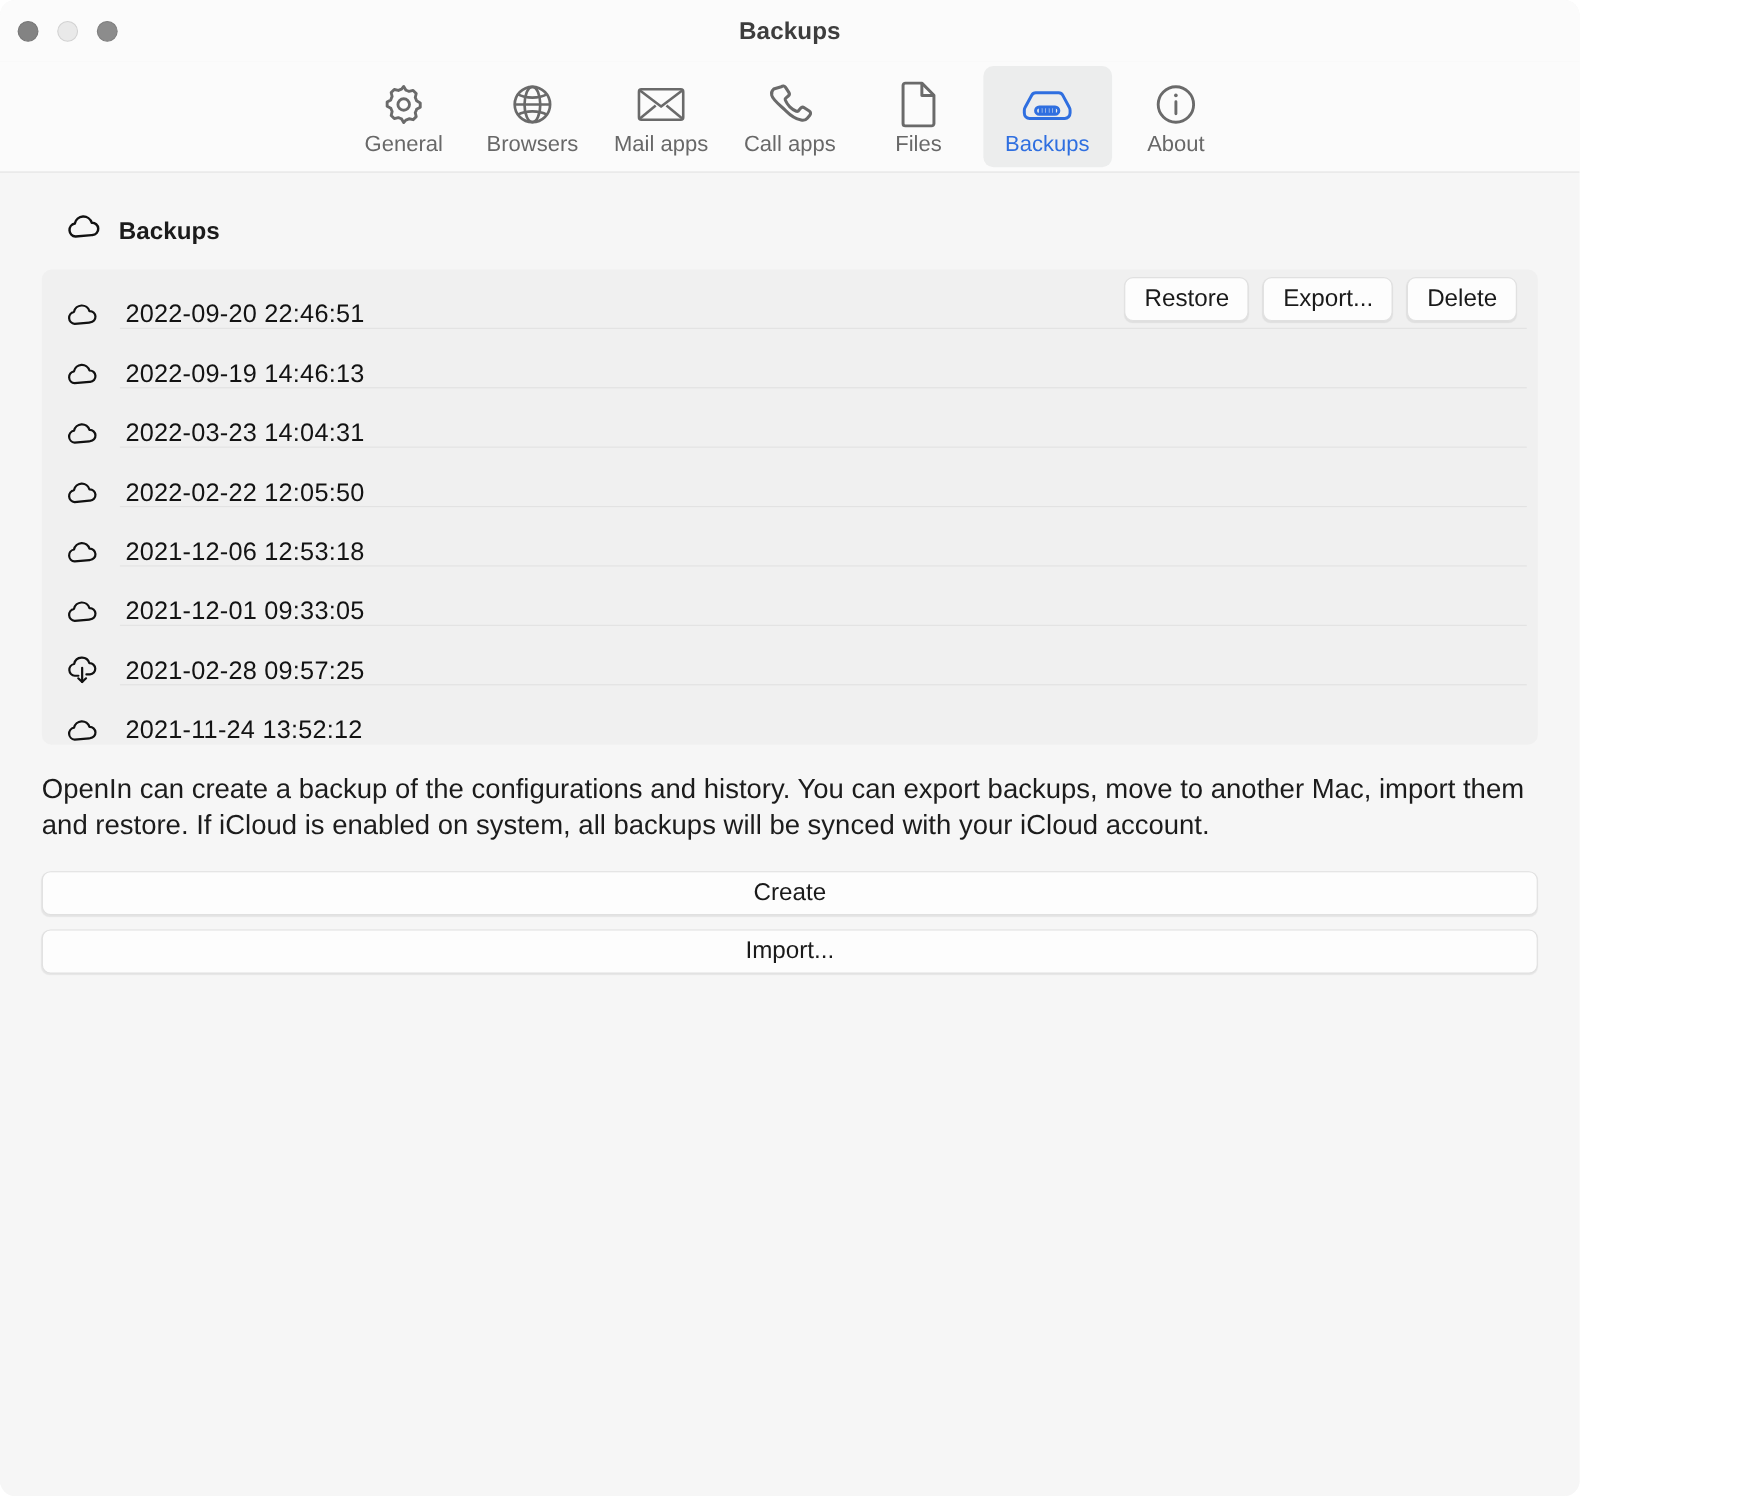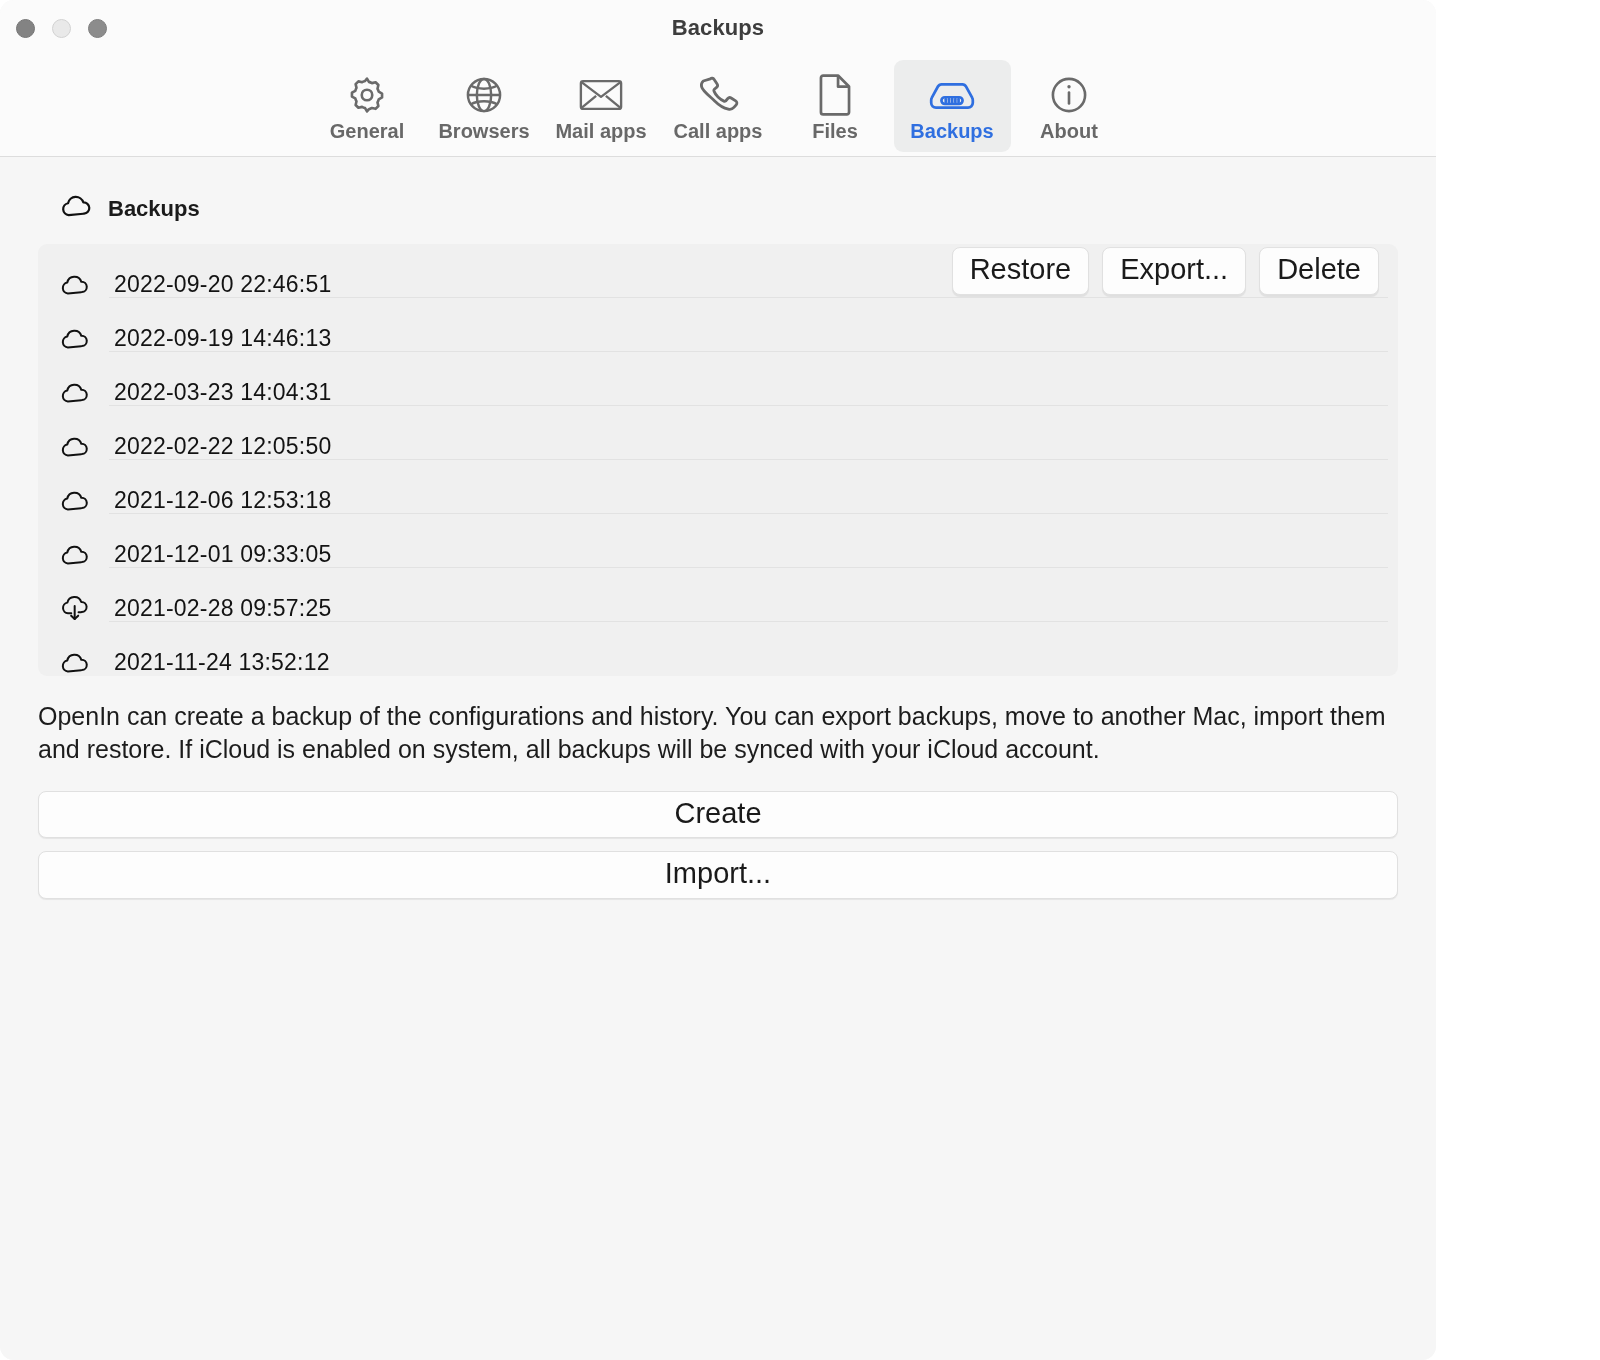--- a/index.html
+++ b/index.html
@@ -89,21 +89,20 @@
     align-items: center;
     justify-content: center;
   }
   .tb-icon svg { display: block; }
 
   .tb-label {
     margin-top: 2px;
     font-size: 20px;
     color: #686868;
     white-space: nowrap;
-    font-weight: bold;
   }
   .tb-item.selected .tb-label { color: #2f6fe0; }
 
   
   #content {
     background: #f6f6f6;
     height: calc(1360px - 56px - 101px);
     padding: 0;
   }
 
@@ -166,21 +165,21 @@
     transform: translateY(-50%);
     display: flex;
     gap: 13px;
   }
 
   .pill-btn {
     background: #fdfdfd;
     border: 1px solid #e0e0e0;
     border-radius: 8px;
     font-family: "Liberation Sans", sans-serif;
-    font-size: 29px;
+    font-size: 22px;
     color: #1a1a1a;
     padding: 6px 17px 8px 17px;
     line-height: 1.1;
     box-shadow: 0 1px 1px rgba(0,0,0,.07);
     cursor: default;
     white-space: nowrap;
   }
 
   
   #description {

